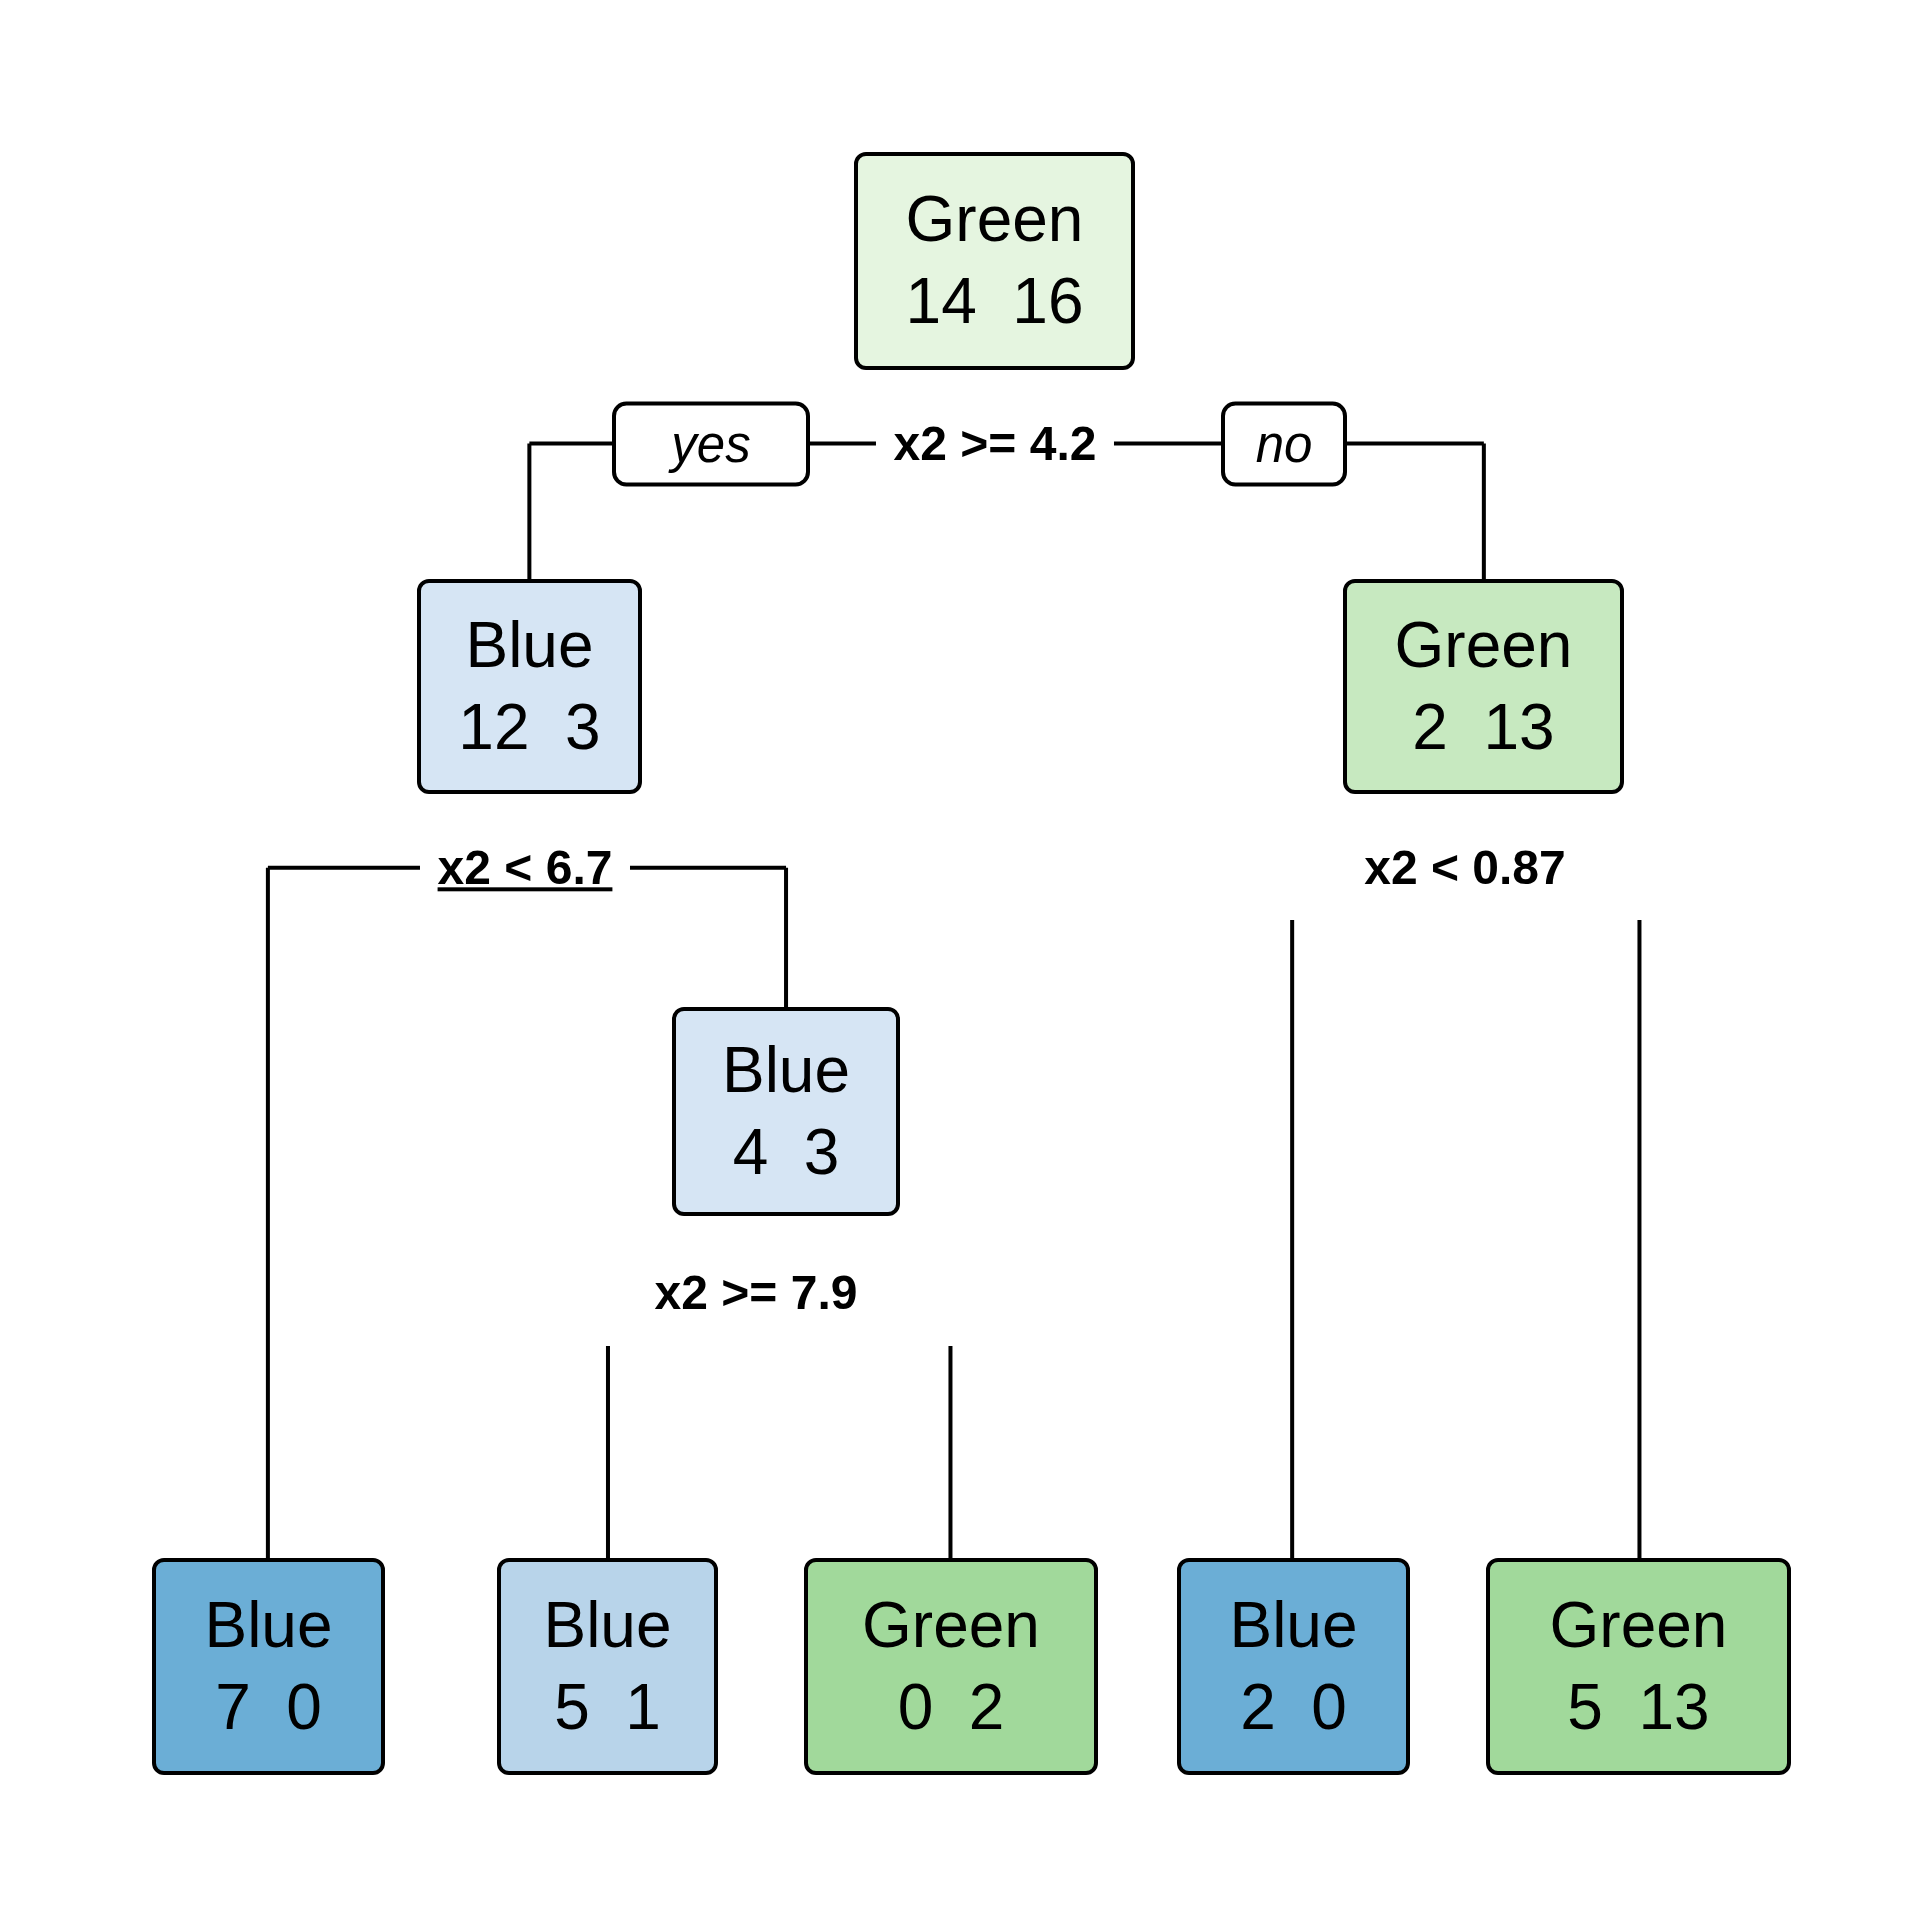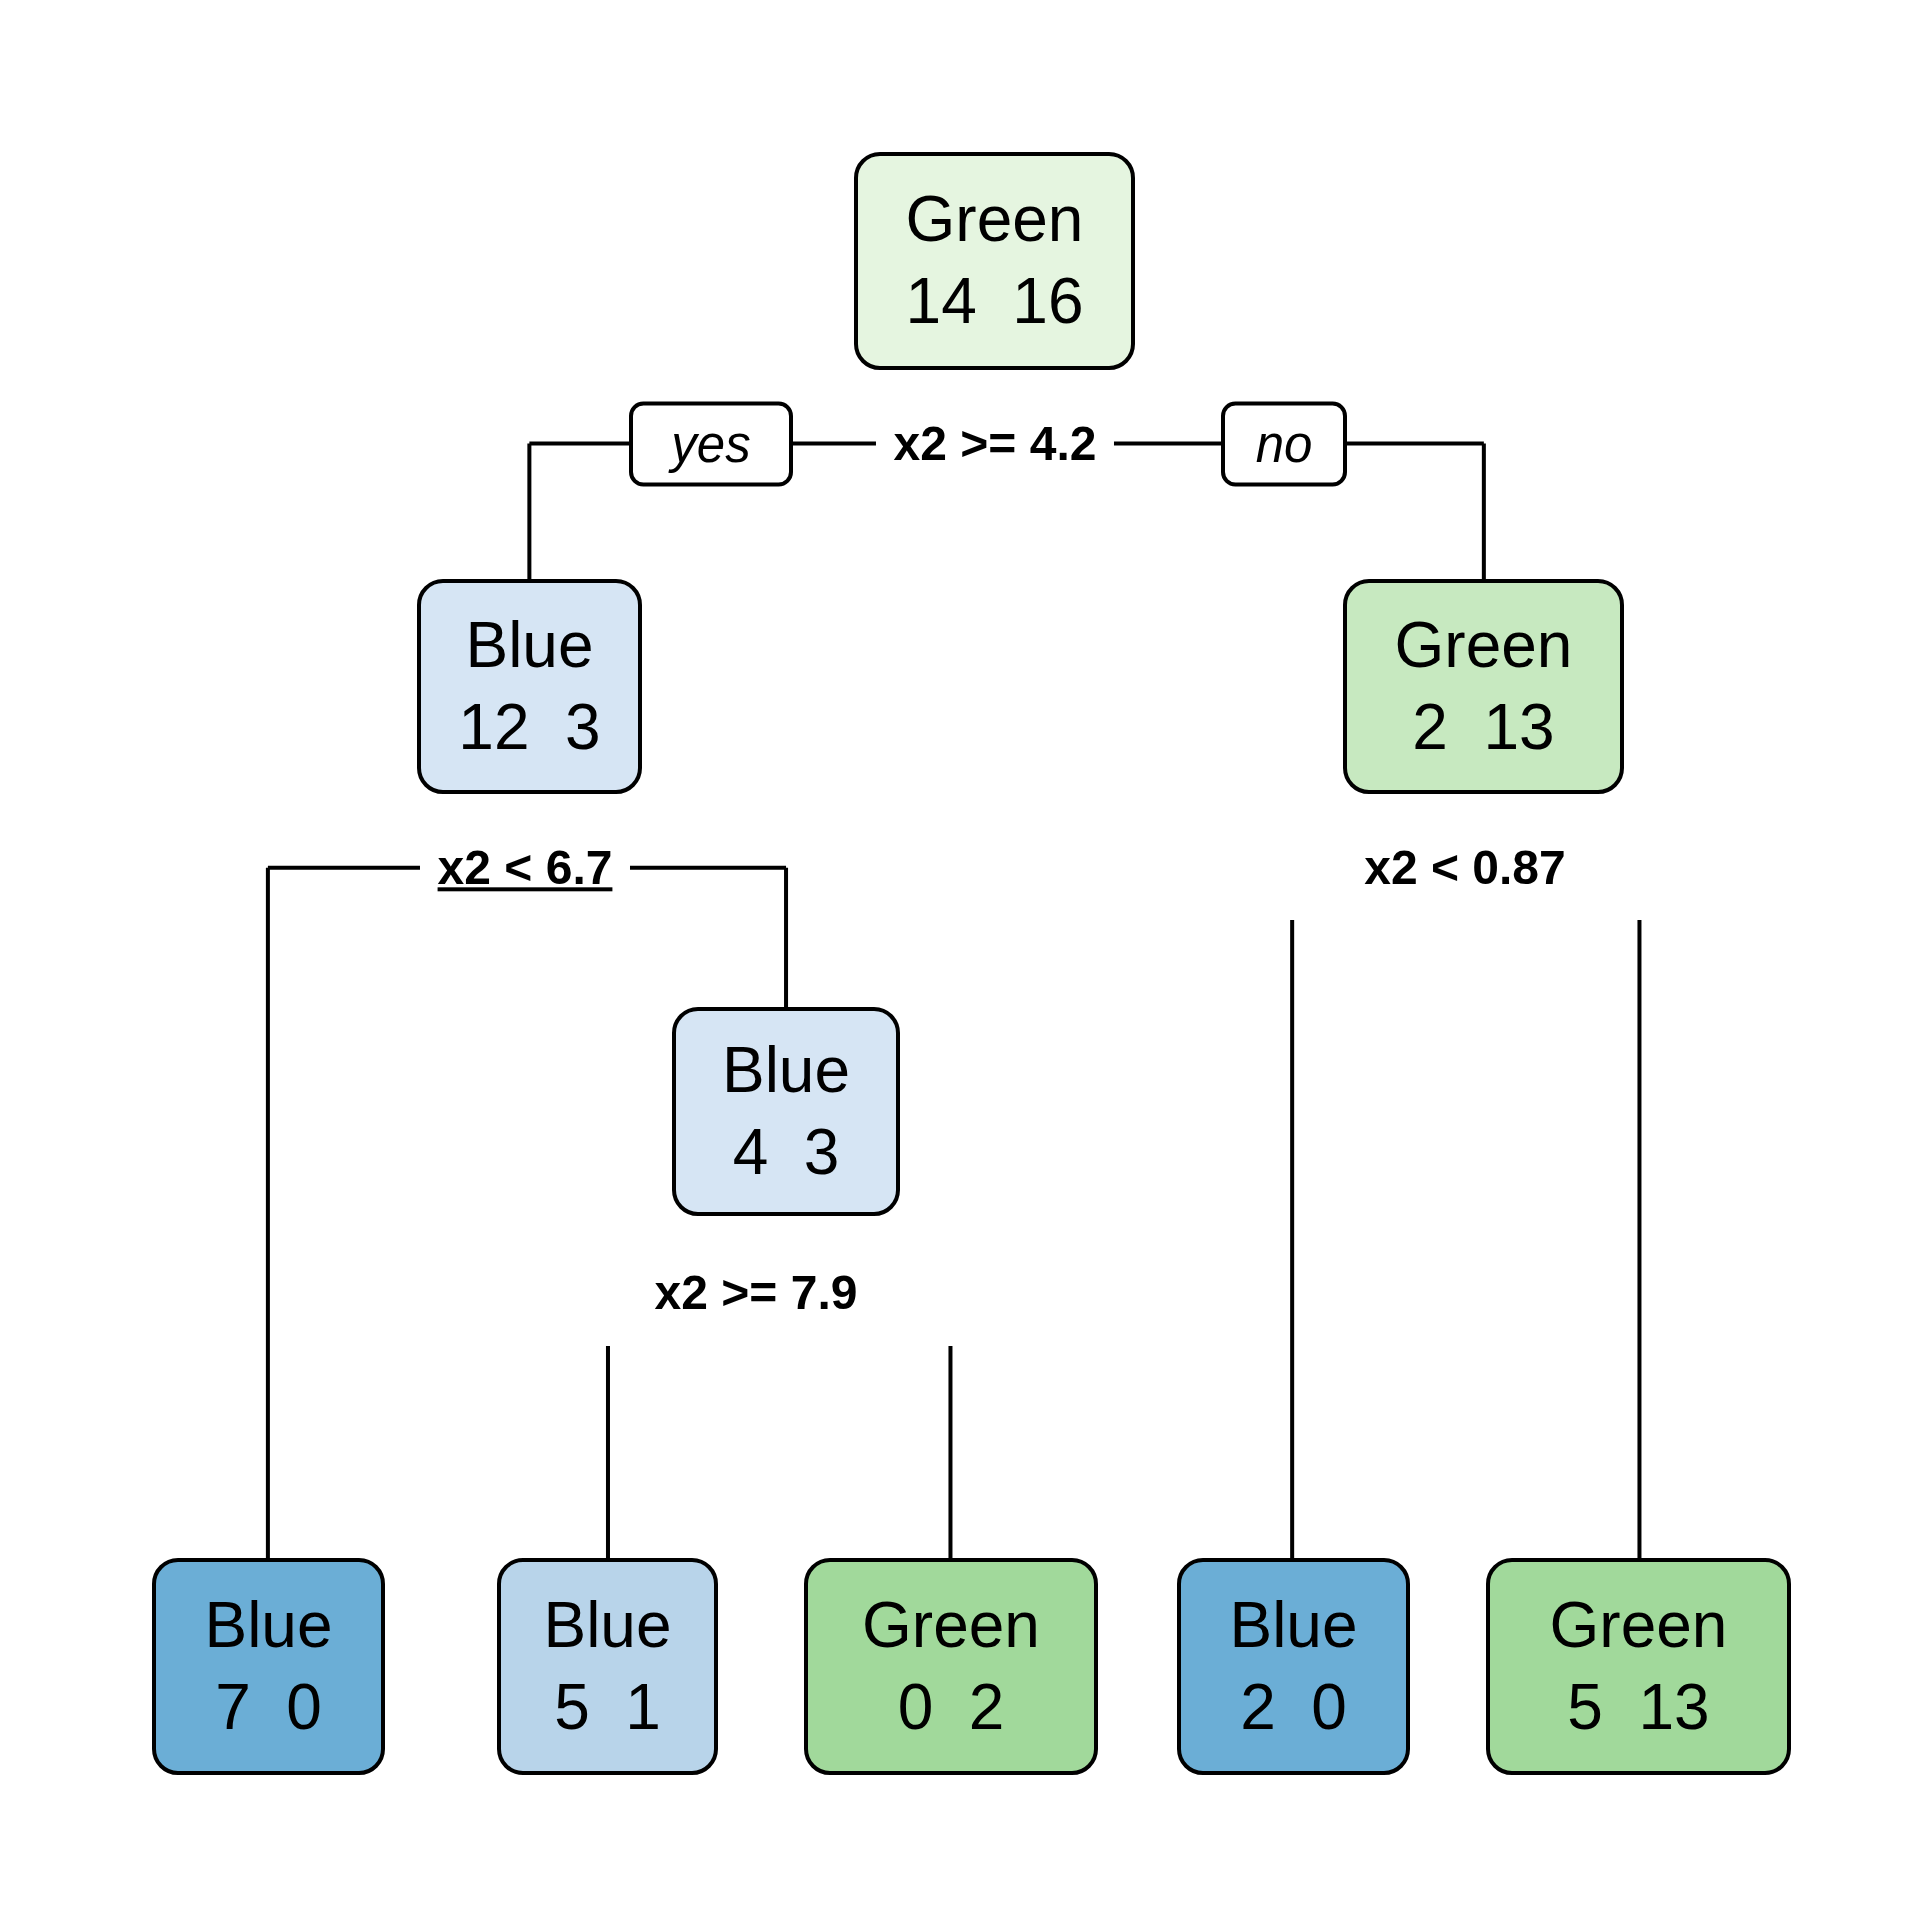--- a/index.html
+++ b/index.html
@@ -18,21 +18,21 @@
   }
   #branches {
     position: absolute;
     left: 0; top: 0;
     width: 1925px; height: 1925px;
   }
   .node {
     position: absolute;
     box-sizing: border-box;
     border: 4.8px solid #000000;
-    border-radius: 26px;
+    border-radius: 12px;
     display: flex;
     flex-direction: column;
     align-items: center;
     justify-content: center;
     gap: 8px;
     font-size: 64px;
     line-height: 1.15;
     text-align: center;
   }
   .node .counts { white-space: pre; }
@@ -67,21 +67,21 @@
     background: #ffffff;
     border: 4px solid #000000;
     border-radius: 14.4px;
     font-size: 51px;
     font-style: italic;
     display: flex;
     align-items: center;
     justify-content: center;
     white-space: nowrap;
   }
-  .edge-yes { left: 711px;  top: 444px; width: 164px; height: 85px; }
+  .edge-yes { left: 711px;  top: 444px; width: 198px; height: 85px; }
   .edge-no  { left: 1284px; top: 444px; width: 126px; height: 85px; }
 </style>
 </head>
 <body>
 
 <div id="canvas">
 
   <svg id="branches" viewBox="0 0 2400 2400" xmlns="http://www.w3.org/2000/svg">
 
     <line x1="660" y1="553" x2="1850" y2="553" stroke="#000" stroke-width="5"></line>

